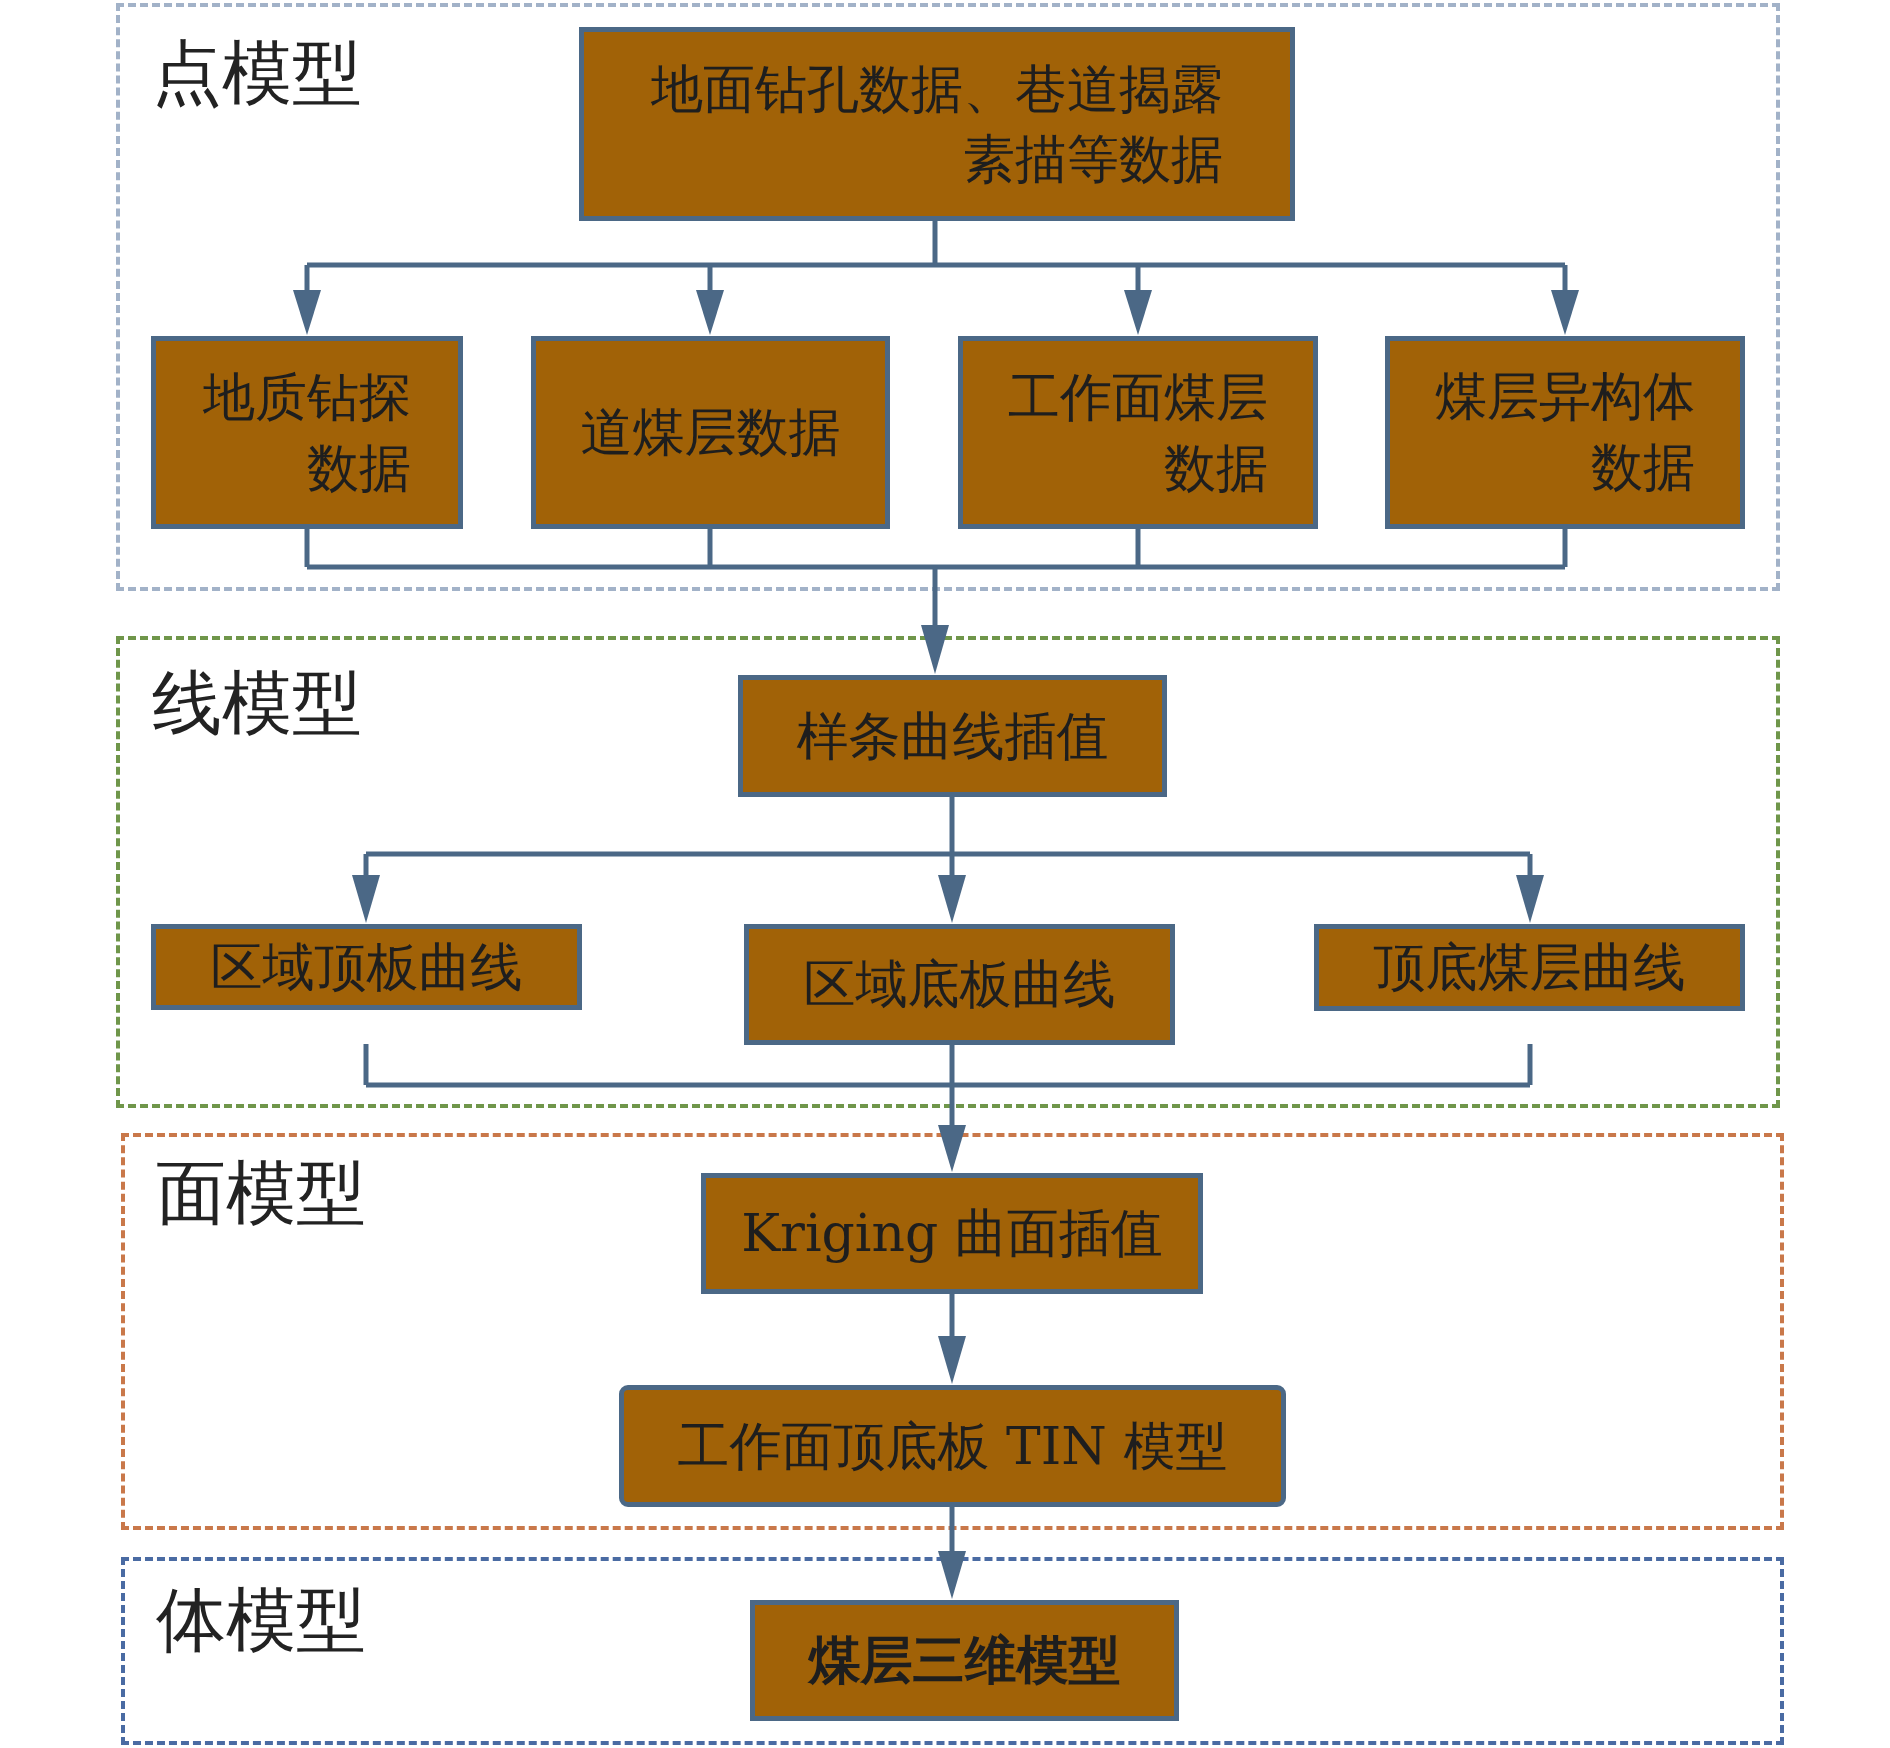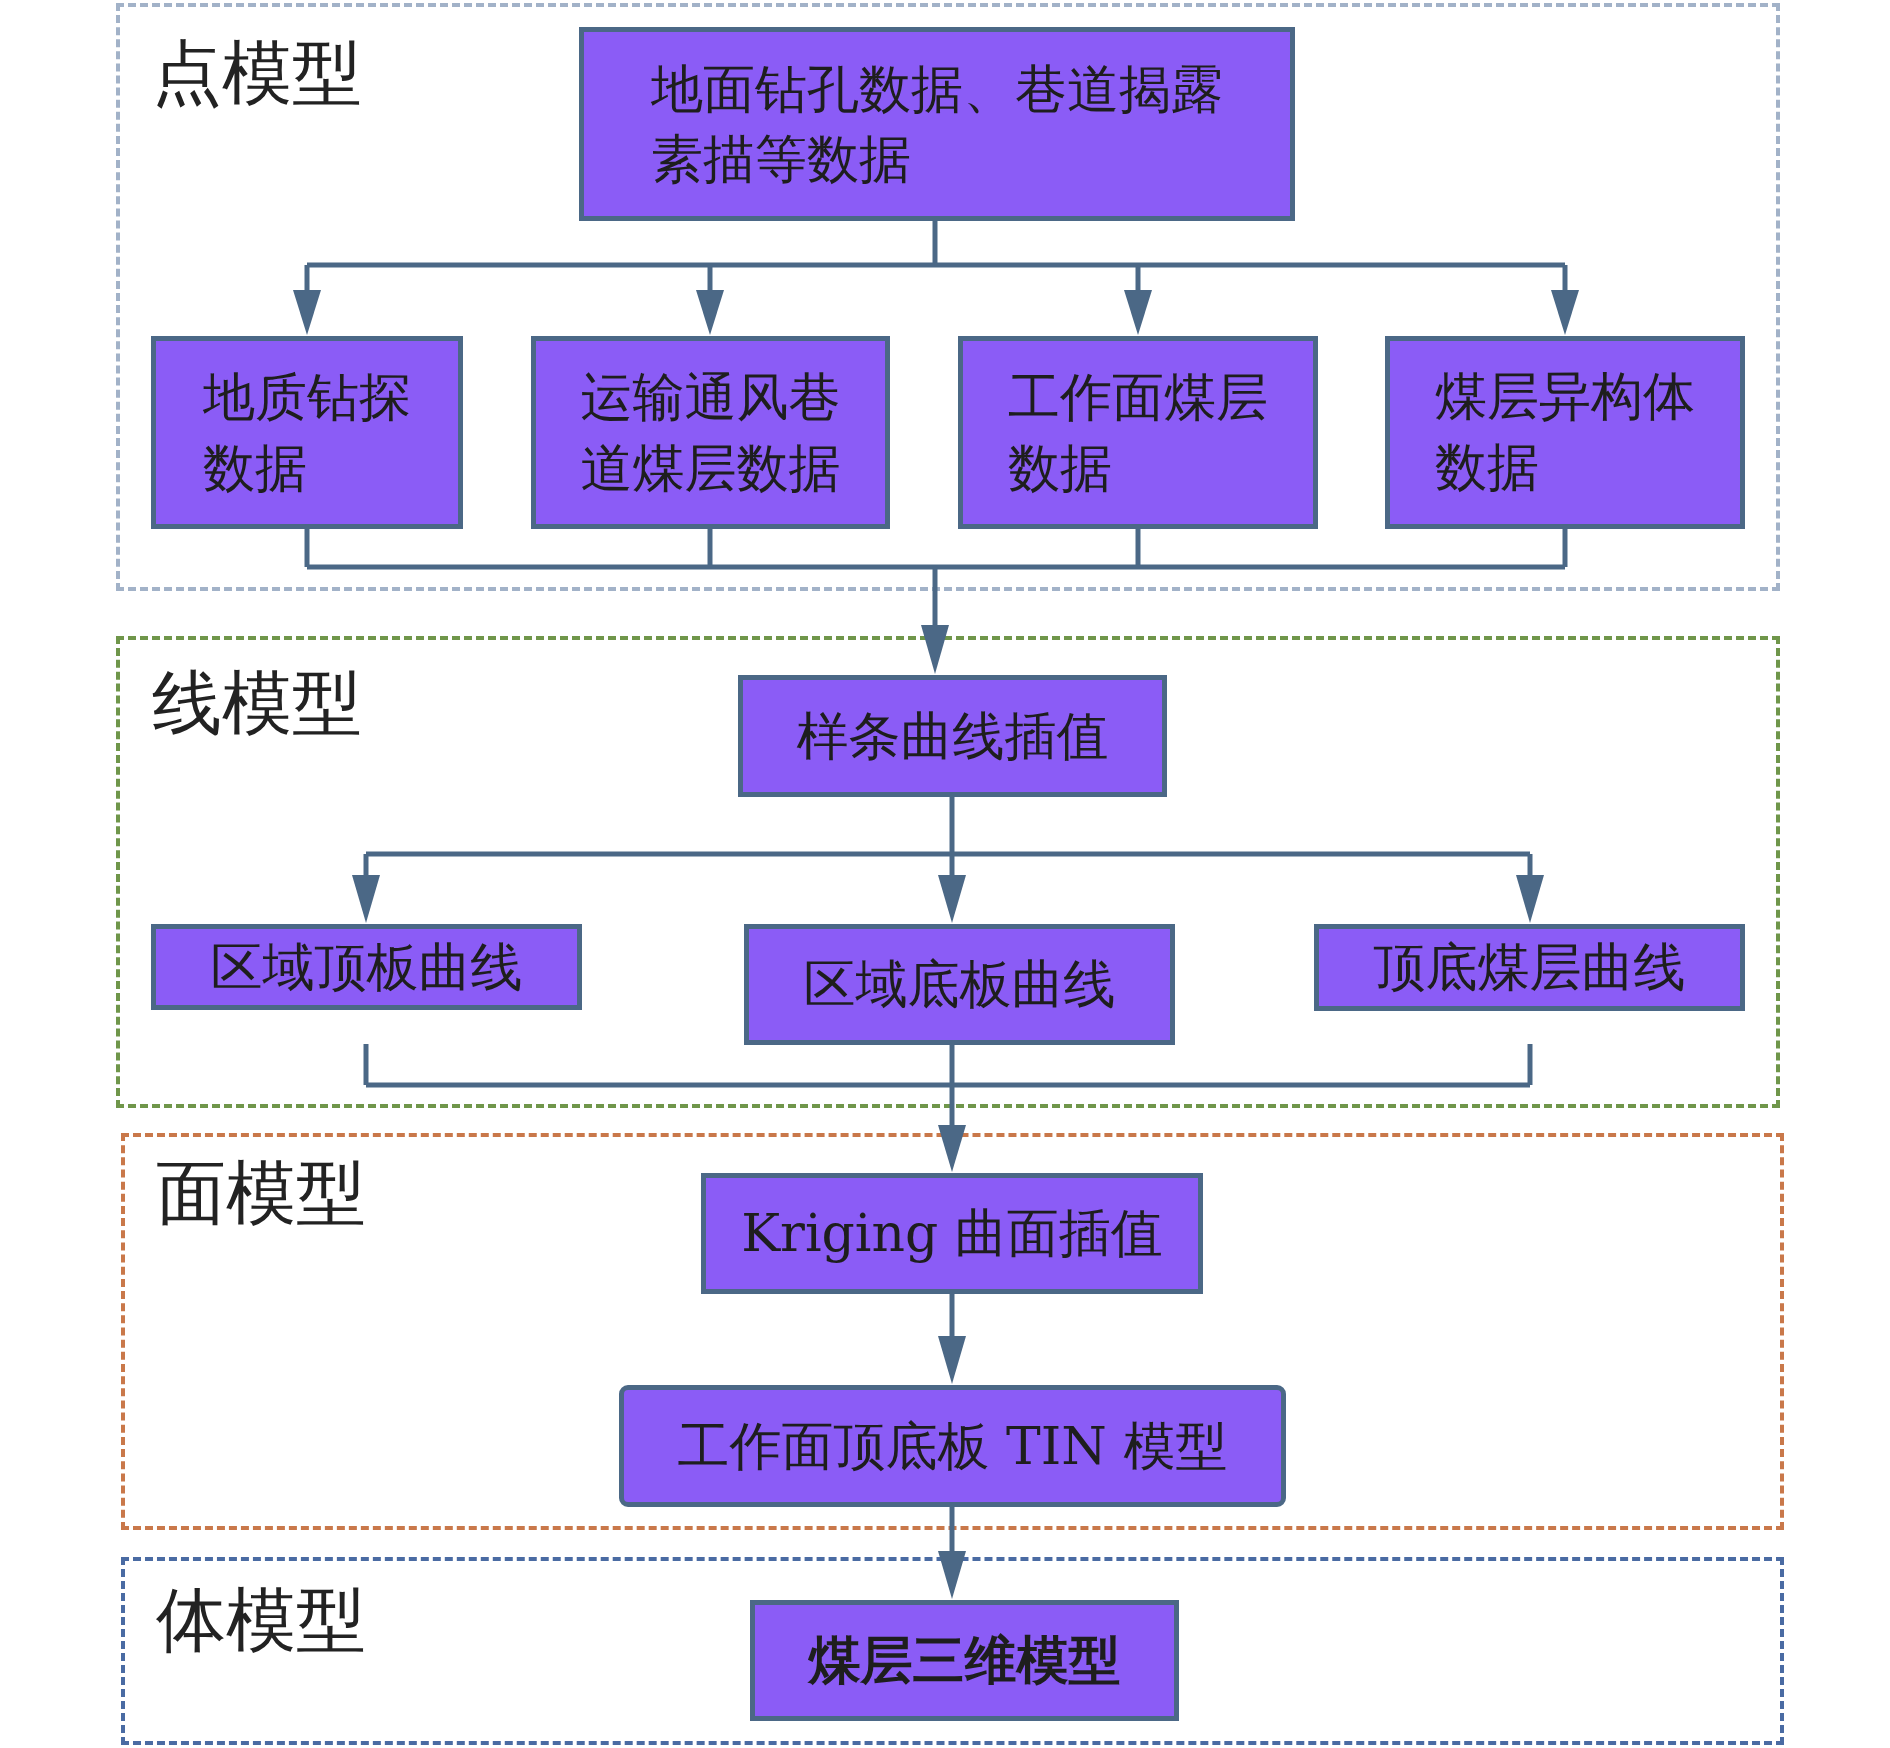--- a/index.html
+++ b/index.html
@@ -4,22 +4,22 @@
 <style>
   html, body { margin: 0; padding: 0; background: #ffffff; }
   body { width: 1890px; height: 1748px; position: relative; overflow: hidden;
          font-family: "DejaVu Serif", "Liberation Serif", serif; color: #1a1a1a; }
   .section { position: absolute; box-sizing: border-box; border-width: 4px; border-style: dashed; }
   .sec-point { left: 116px; top: 3px; width: 1664px; height: 588px; border-color: #a2b2c8; }
   .sec-line  { left: 116px; top: 636px; width: 1664px; height: 472px; border-color: #6f964a; }
   .sec-surf  { left: 121px; top: 1133px; width: 1663px; height: 397px; border-color: #c9784a; }
   .sec-body  { left: 121px; top: 1557px; width: 1663px; height: 188px; border-color: #4a6ba3; }
   .sec-label { position: absolute; font-size: 70px; line-height: 1; color: #222; white-space: nowrap; }
-  .box { position: absolute; box-sizing: border-box; border: 5px solid #4b6886; background: #8b5cf6;
-         display: flex; align-items: center; justify-content: center; text-align: left;
+  .box { position: absolute; box-sizing: border-box; border: 5px solid #4b6886; background: #a16207;
+         display: flex; align-items: center; justify-content: center; text-align: right;
          font-size: 52px; line-height: 1.35; color: #1e1e1e; }
   .box span { display: block; }
   svg.wires { position: absolute; left: 0; top: 0; width: 1890px; height: 1748px; pointer-events: none; }
 </style>
 </head>
 <body>
 
 <div class="section sec-point"></div>
 <div class="section sec-line"></div>
 <div class="section sec-surf"></div>
@@ -89,21 +89,20 @@
   </div>
 </div>
 <div class="box" style="left:151px;top:336px;width:312px;height:193px;">
   <div>
     <span>地质钻探</span>
     <span>数据</span>
   </div>
 </div>
 <div class="box" style="left:531px;top:336px;width:359px;height:193px;">
   <div>
-    <span>运输通风巷</span>
     <span>道煤层数据</span>
   </div>
 </div>
 <div class="box" style="left:958px;top:336px;width:360px;height:193px;">
   <div>
     <span>工作面煤层</span>
     <span>数据</span>
   </div>
 </div>
 <div class="box" style="left:1385px;top:336px;width:360px;height:193px;font-family:Liberation Serif, serif;">

